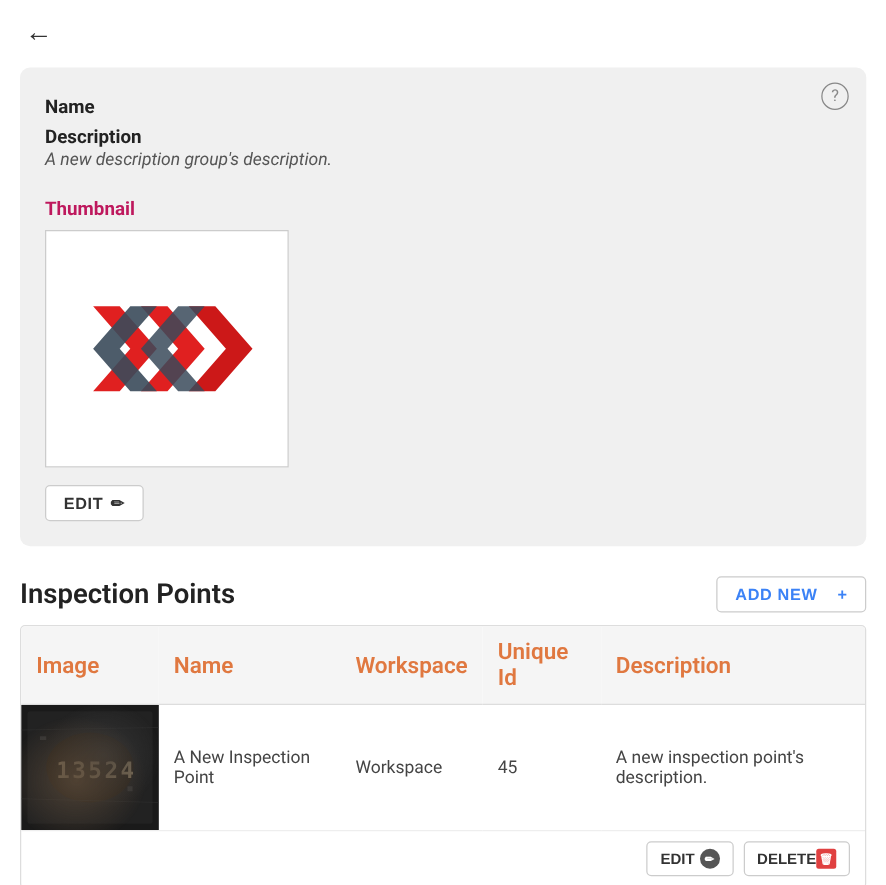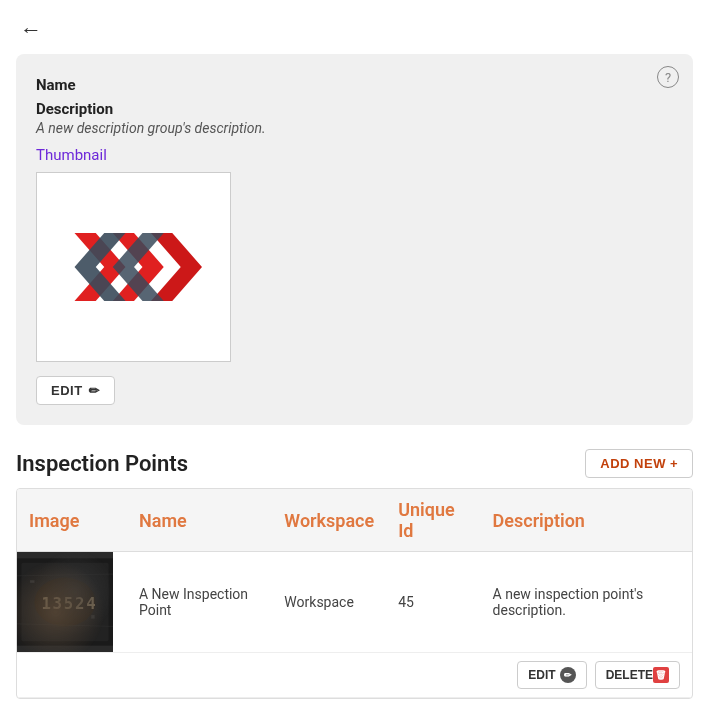--- a/index.html
+++ b/index.html
@@ -61,24 +61,24 @@
       margin-top: 6px;
     }
     .field-value {
       font-style: italic;
       font-size: 14px;
       color: #555;
       margin-top: 2px;
       margin-bottom: 6px;
     }
     .thumbnail-label {
-      font-weight: 400;
+      font-weight: 700;
       font-size: 15px;
-      color: #6d28d9;
-      margin-top: 10px;
+      color: #be185d;
+      margin-top: 22px;
       margin-bottom: 8px;
     }
     .thumbnail-box {
       width: 195px;
       height: 190px;
       background: #fff;
       border: 1px solid #ccc;
       display: flex;
       align-items: center;
       justify-content: center;
@@ -108,28 +108,28 @@
       padding: 16px 16px 10px;
     }
     .section-title {
       font-size: 22px;
       font-weight: 600;
       color: #222;
     }
     .add-new-button {
       display: inline-flex;
       align-items: center;
-      gap: 4px;
+      gap: 16px;
       padding: 6px 14px;
       background: #fff;
       border: 1px solid #ccc;
       border-radius: 4px;
       font-size: 13px;
       font-weight: 600;
-      color: #c2410c;
+      color: #3b82f6;
       cursor: pointer;
       letter-spacing: 0.5px;
     }
 
     
     .table-wrapper {
       margin: 0 16px;
       border: 1px solid #ddd;
       border-radius: 4px;
       overflow: hidden;
@@ -157,21 +157,21 @@
       padding: 10px 12px;
       vertical-align: middle;
       color: #444;
     }
     .image-cell {
       width: 110px;
       padding: 0 !important;
     }
     
     .img-placeholder {
-      width: 96px;
+      width: 110px;
       height: 100px;
       background: #2a2a2a;
       display: flex;
       align-items: center;
       justify-content: center;
       color: #888;
       font-size: 11px;
       position: relative;
       overflow: hidden;
     }

